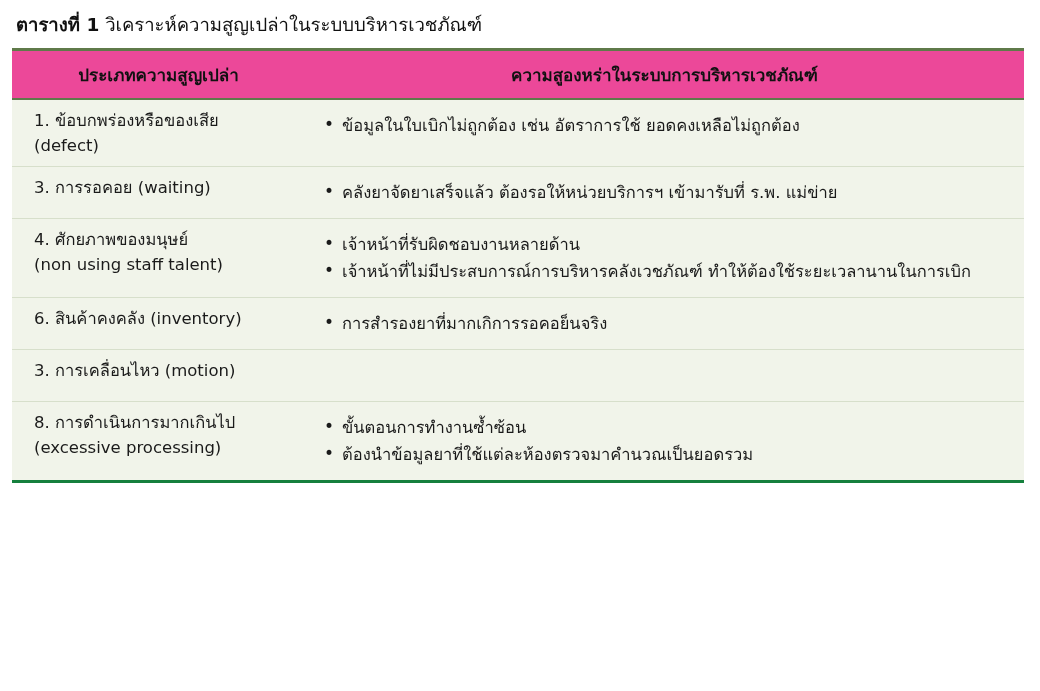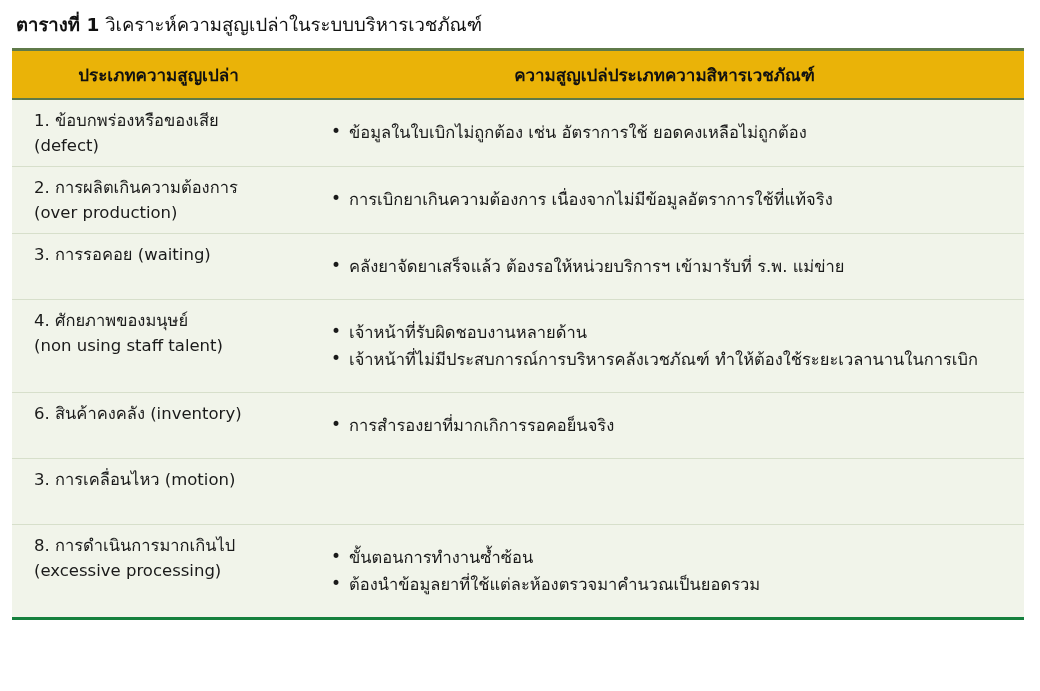--- a/index.html
+++ b/index.html
@@ -38,21 +38,21 @@
   table.matrix {
     border-collapse: collapse;
     width: 1012px;
     table-layout: fixed;
     background: #f2f5ed;
   }
   table.matrix col.col-type { width: 293px; }
   table.matrix col.col-desc { width: 719px; }
 
   .matrix thead th {
-    background: #eab308;
+    background: #ec4899;
     font-size: 17px;
     font-weight: bold;
     color: #111111;
     text-align: center;
     padding: 10px 6px 10px 6px;
     border-top: 3px solid #5f7a4a;
     border-bottom: 2px solid #5f7a4a;
     vertical-align: middle;
   }
   .matrix thead th.th-type { }
@@ -72,21 +72,21 @@
   }
   .matrix tbody td.cell-type {
     padding-left: 22px;
     white-space: pre-line;
   }
   .matrix tbody td.cell-desc {
     padding-left: 14px;
   }
   .bullets {
     list-style: none;
-    margin: 12px;
+    margin: 5px;
     padding: 0;
   }
   .bullets li {
     position: relative;
     padding-left: 18px;
     margin: 0 0 2px 0;
   }
   .bullets li:before {
     content: "•";
     position: absolute;
@@ -110,44 +110,35 @@
   </div>
 
   <table class="matrix">
     <colgroup>
       <col class="col-type">
       <col class="col-desc">
     </colgroup>
     <thead>
       <tr>
         <th class="th-type">ประเภทความสูญเปล่า</th>
-        <th class="th-desc">ความสูญเปล่ประเภทความสิหารเวชภัณฑ์</th>
+        <th class="th-desc">ความสูองหร่าในระบบการบริหารเวชภัณฑ์</th>
       </tr>
     </thead>
     <tbody>
 
       <tr>
         <td class="cell-type">1. ข้อบกพร่องหรือของเสีย
 (defect)</td>
         <td class="cell-desc">
           <ul class="bullets">
             <li>ข้อมูลในใบเบิกไม่ถูกต้อง เช่น อัตราการใช้ ยอดคงเหลือไม่ถูกต้อง</li>
           </ul>
         </td>
       </tr>
 
-      <tr>
-        <td class="cell-type">2. การผลิตเกินความต้องการ
-(over production)</td>
-        <td class="cell-desc">
-          <ul class="bullets">
-            <li>การเบิกยาเกินความต้องการ เนื่องจากไม่มีข้อมูลอัตราการใช้ที่แท้จริง</li>
-          </ul>
-        </td>
-      </tr>
 
       <tr>
         <td class="cell-type">3. การรอคอย (waiting)</td>
         <td class="cell-desc">
           <ul class="bullets">
             <li>คลังยาจัดยาเสร็จแล้ว ต้องรอให้หน่วยบริการฯ เข้ามารับที่ ร.พ. แม่ข่าย</li>
           </ul>
         </td>
       </tr>
 

